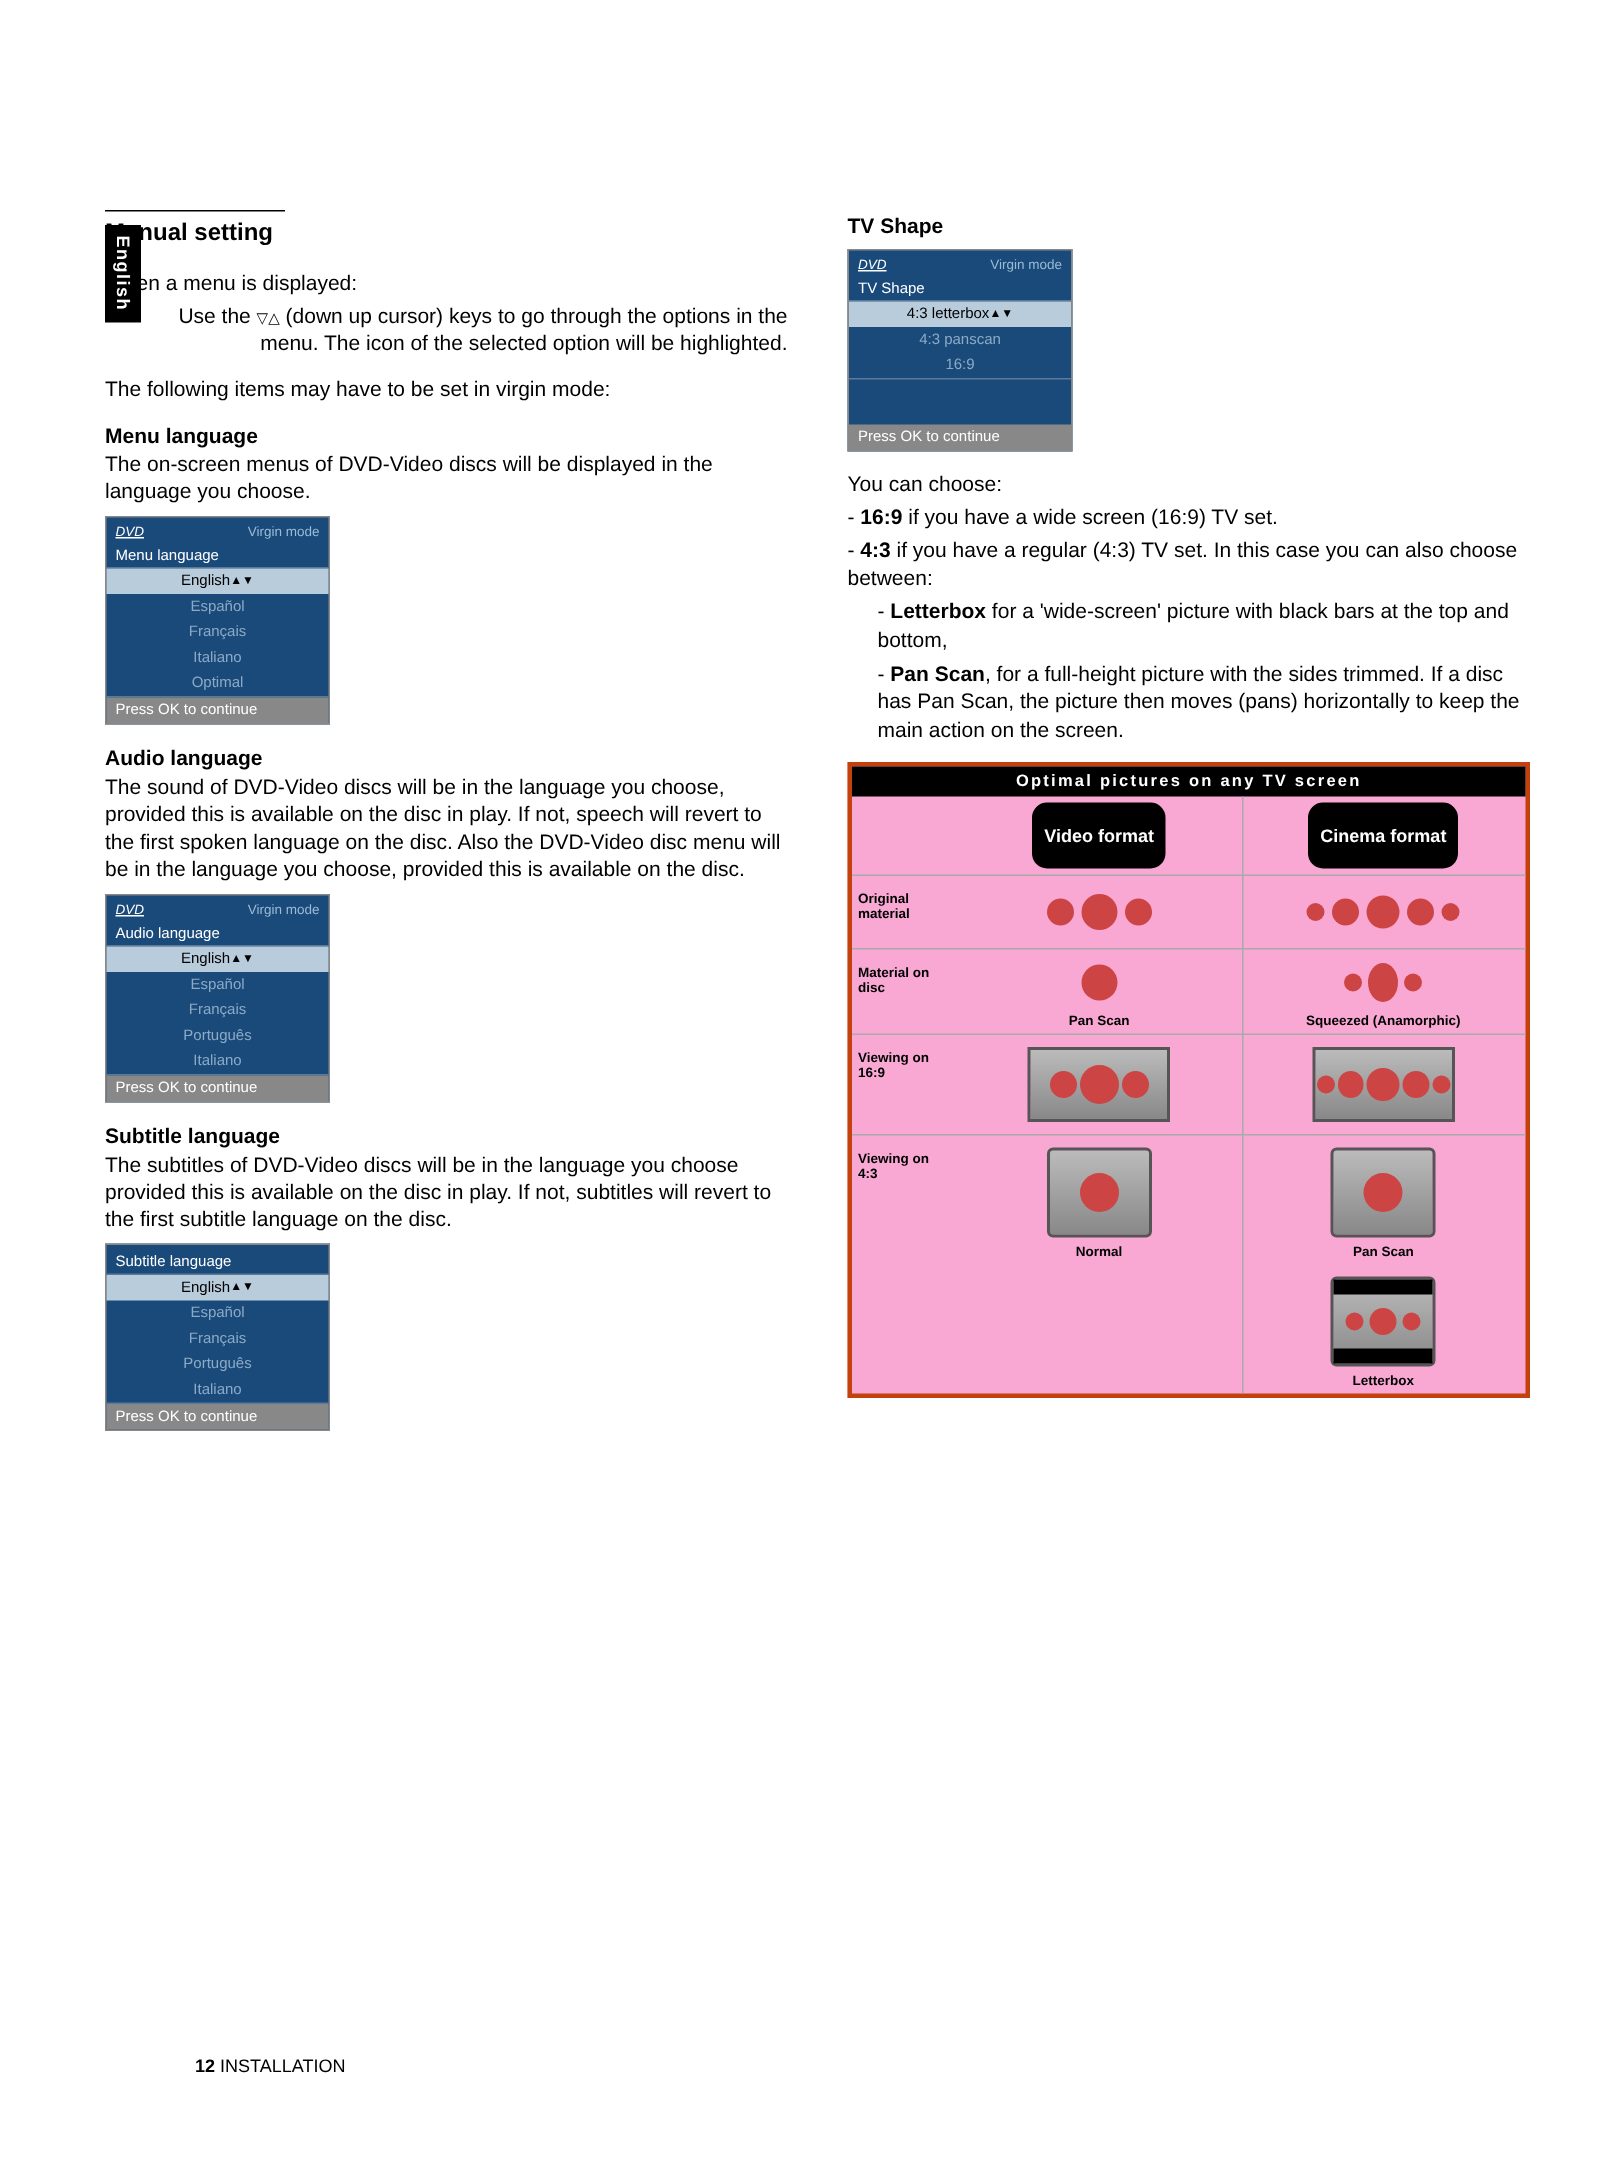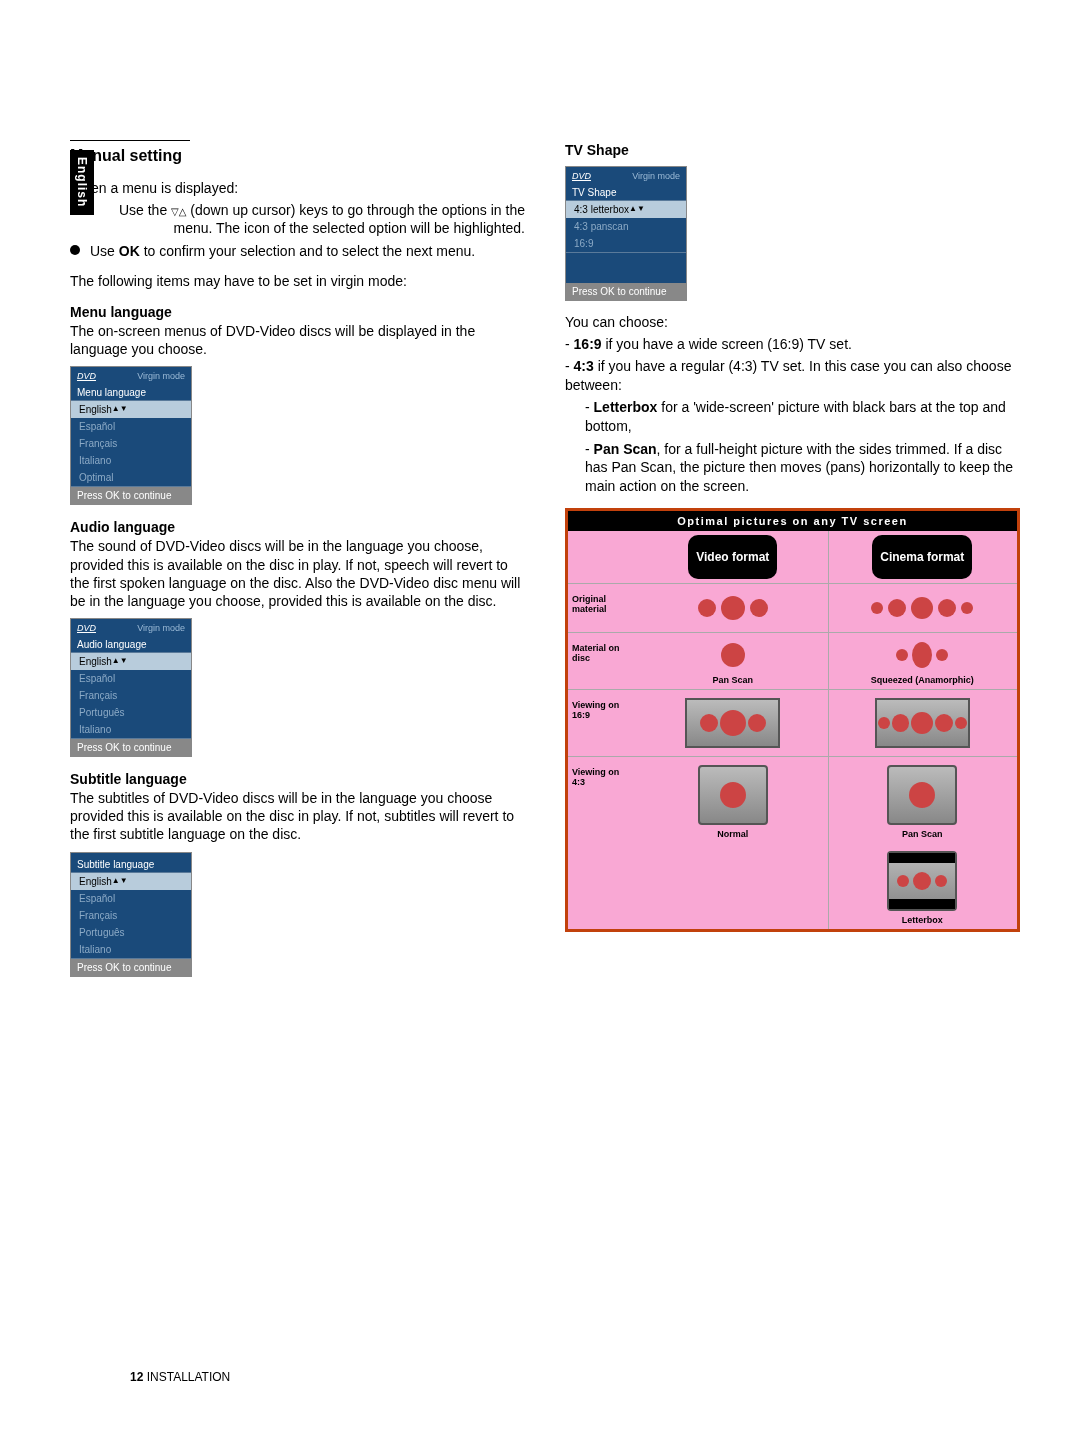--- a/index.html
+++ b/index.html
@@ -59,21 +59,21 @@
     gap: 10px;
     margin-bottom: 4px;
     line-height: 1.3;
     text-align: right;
   }
   .bullet-dot {
     width: 10px; height: 10px; background: #000; border-radius: 50%;
     flex-shrink: 0; margin-top: 3px;
   }
   .osd {
-    width: 122px;
+    width: 150px;
     background: #1a4a7a;
     color: #fff;
     font-size: 10px;
     margin: 8px 0 12px 0;
     border: 1px solid #888;
   }
   .osd-header {
     display: flex;
     justify-content: space-between;
     padding: 4px 6px 2px 6px;
@@ -90,21 +90,21 @@
   }
   .osd-list {
     border-top: 1px solid #5a7a9a;
     border-bottom: 1px solid #5a7a9a;
   }
   .osd-item {
     padding: 3px 8px;
     color: #8caac6;
     font-size: 10px;
     display: flex;
-    justify-content: flex-start;
+    justify-content: center;
   }
   .osd-item.selected {
     background: #b8ccdc;
     color: #000;
   }
   .osd-item .arrows { font-size: 8px; }
   .osd-footer {
     background: #888;
     color: #fff;
     font-size: 10px;
@@ -206,26 +206,20 @@
     <hr class="hr-top">
     <h1>Manual setting</h1>
 
     <p>When a menu is displayed:</p>
 
     <div class="bullets">
       <div class="bullet">
         <span class="bullet-dot"></span>
         <span>
           <span>Use the </span><span class="tri">▽</span><span class="tri">△</span><span> (down up cursor) keys to go through the options in the menu. The icon of the selected option will be highlighted.</span>
-        </span>
-      </div>
-      <div class="bullet">
-        <span class="bullet-dot"></span>
-        <span>
-          <span>Use </span><b>OK</b><span> to confirm your selection and to select the next menu.</span>
         </span>
       </div>
     </div>
 
     <p>The following items may have to be set in virgin mode:</p>
 
     <h2>Menu language</h2>
     <p>The on-screen menus of DVD-Video discs will be displayed in the language you choose.</p>
 
     <div class="osd">

